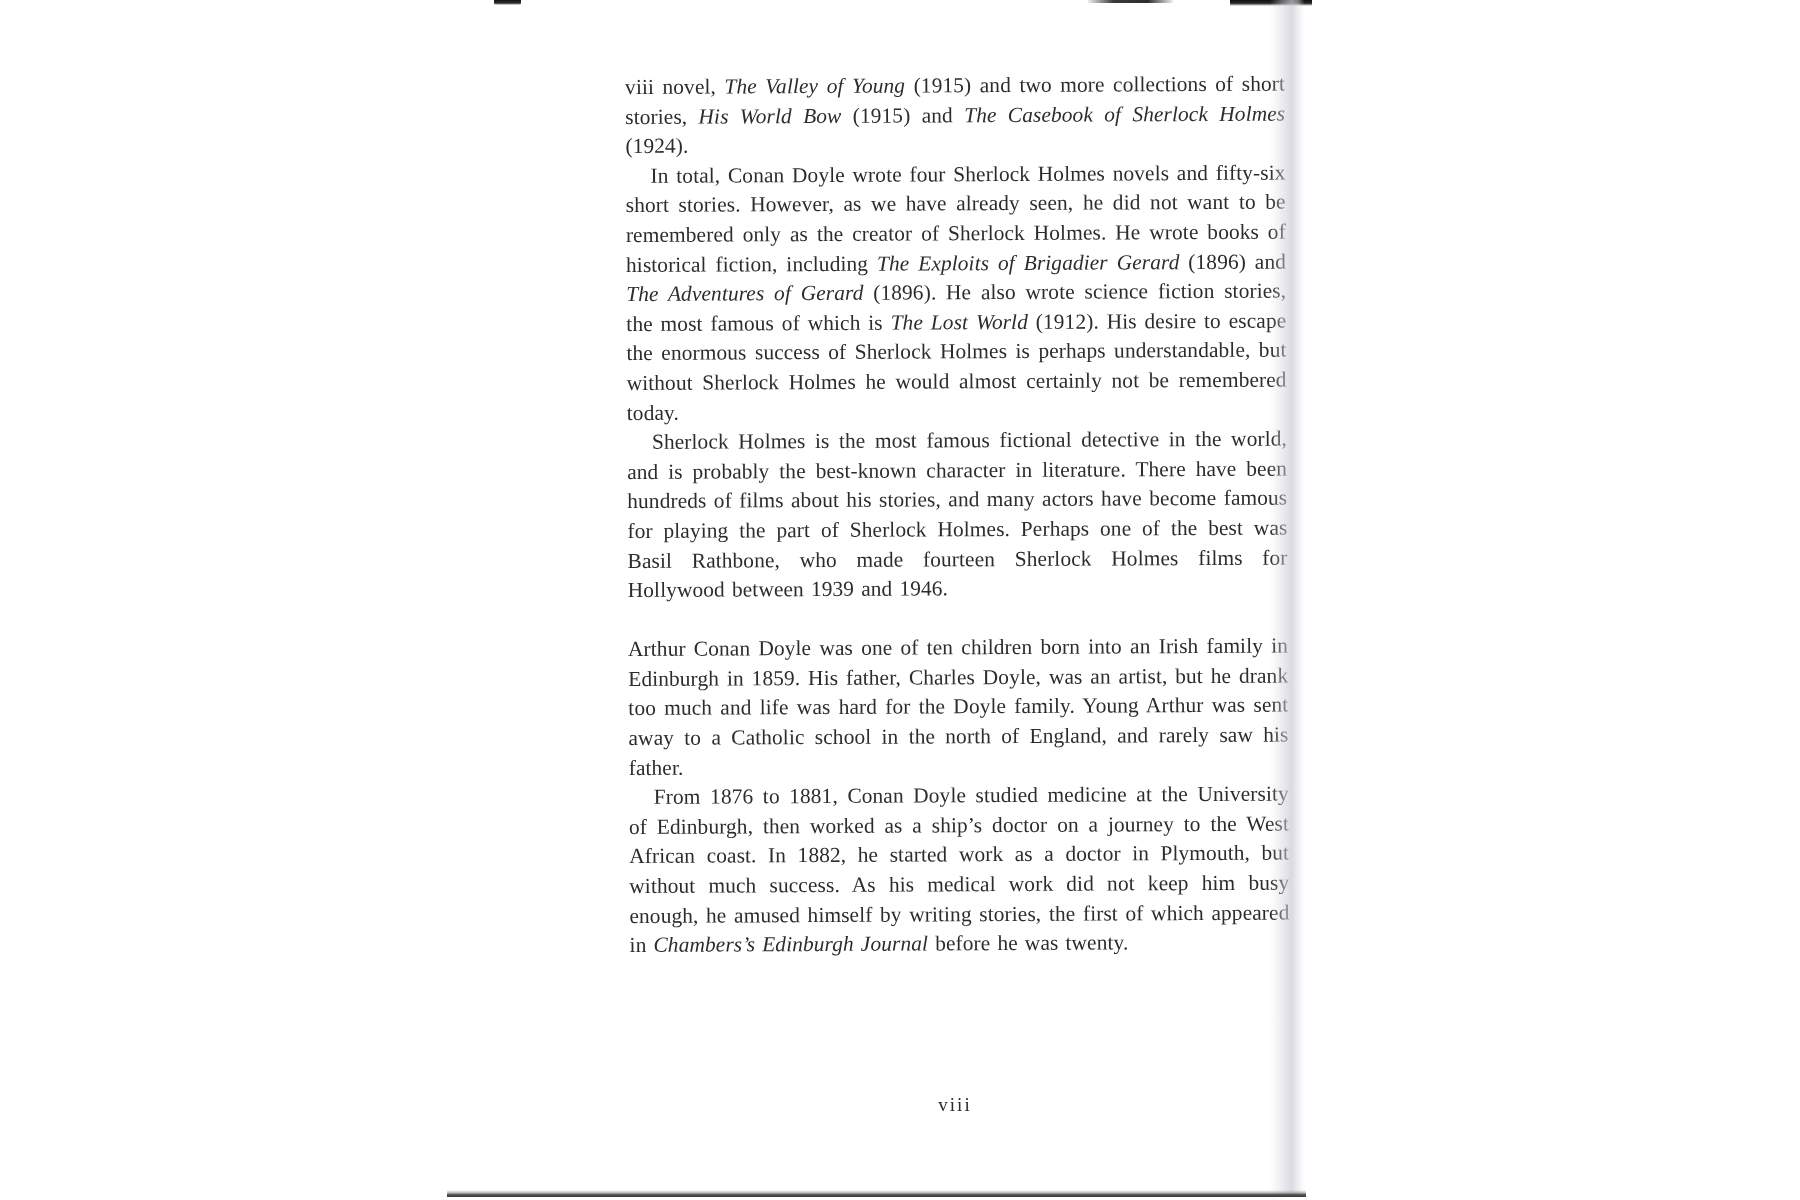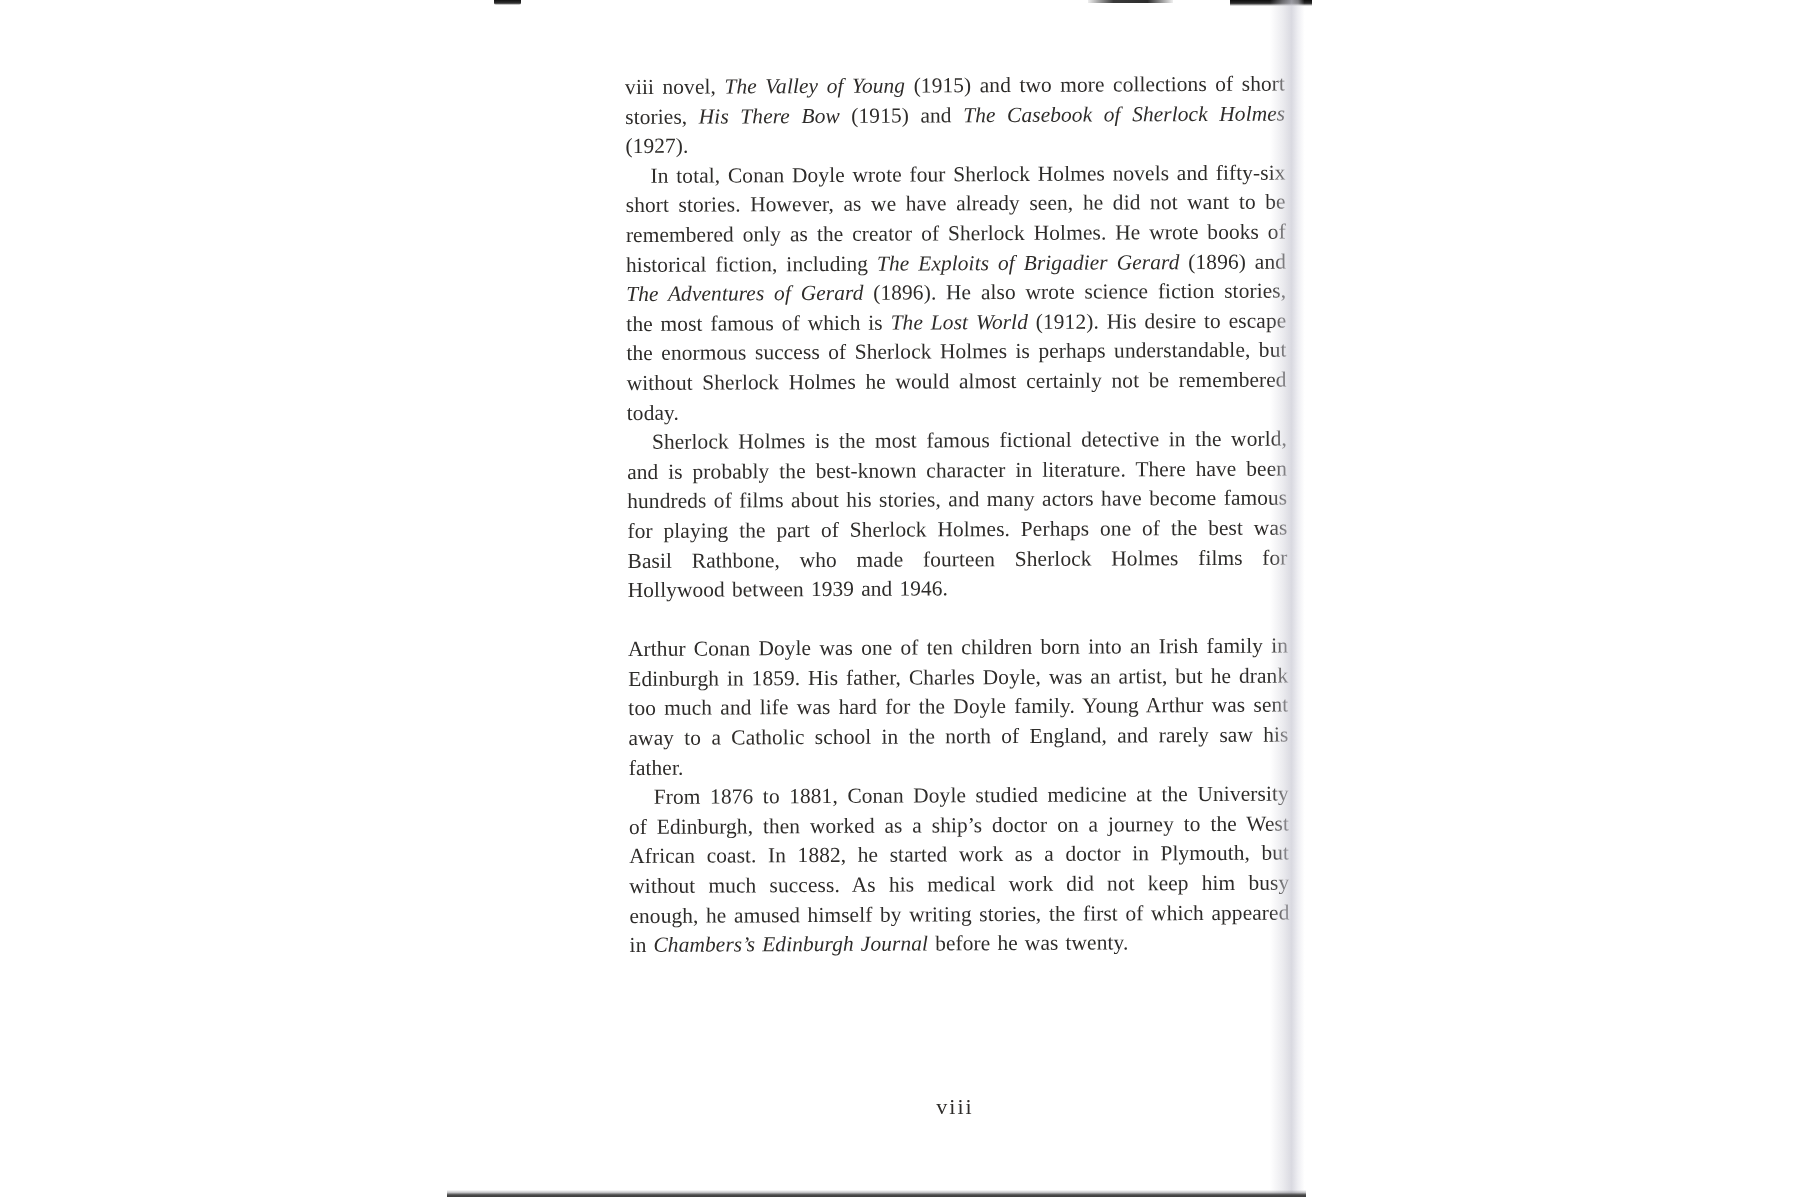--- a/index.html
+++ b/index.html
@@ -46,21 +46,21 @@
   }
   .text-block p.indent { text-indent: 25px; }
   .text-block p.section-break { margin-top: 29.6px; }
   .text-block em { font-style: italic; }
   .page-num {
     position: absolute;
     left: 185px; top: 1094px;
     width: 660px;
     text-align: center;
     color: var(--ink);
-    font-size: 22px;
+    font-size: 19px;
     letter-spacing: 2px;
   }
   
   .artifact { position: absolute; pointer-events: none; }
   .top-left-mark {
     left: 494px; top: 0;
     width: 27px; height: 5px;
     background: linear-gradient(180deg, #111 0%, #333 65%, rgba(80,80,80,0) 100%);
     border-radius: 0 0 2px 2px;
   }
@@ -94,21 +94,21 @@
       #3d3d3d 100%);
   }
 </style>
 </head>
 <body>
 
 <div class="scan-stage">
 
   <div class="sheet">
     <div class="text-block">
-        <p><span>viii novel, </span><em>The Valley of Young</em><span> (1915) and two more collections of short stories, </span><em>His There Bow</em><span> (1915) and </span><em>The Casebook of Sherlock Holmes</em><span> (1927).</span></p>
+        <p><span>viii novel, </span><em>The Valley of Young</em><span> (1915) and two more collections of short stories, </span><em>His World Bow</em><span> (1915) and </span><em>The Casebook of Sherlock Holmes</em><span> (1924).</span></p>
         <p class="indent"><span>In total, Conan Doyle wrote four Sherlock Holmes novels and fifty-six short stories. However, as we have already seen, he did not want to be remembered only as the creator of Sherlock Holmes. He wrote books of historical fiction, including </span><em>The Exploits of Brigadier Gerard</em><span> (1896) and </span><em>The Adventures of Gerard</em><span> (1896). He also wrote science fiction stories, the most famous of which is </span><em>The Lost World</em><span> (1912). His desire to escape the enormous success of Sherlock Holmes is perhaps understandable, but without Sherlock Holmes he would almost certainly not be remembered today.</span></p>
         <p class="indent"><span>Sherlock Holmes is the most famous fictional detective in the world, and is probably the best-known character in literature. There have been hundreds of films about his stories, and many actors have become famous for playing the part of Sherlock Holmes. Perhaps one of the best was Basil Rathbone, who made fourteen Sherlock Holmes films for Hollywood between 1939 and 1946.</span></p>
         <p class="section-break"><span>Arthur Conan Doyle was one of ten children born into an Irish family in Edinburgh in 1859. His father, Charles Doyle, was an artist, but he drank too much and life was hard for the Doyle family. Young Arthur was sent away to a Catholic school in the north of England, and rarely saw his father.</span></p>
         <p class="indent"><span>From 1876 to 1881, Conan Doyle studied medicine at the University of Edinburgh, then worked as a ship’s doctor on a journey to the West African coast. In 1882, he started work as a doctor in Plymouth, but without much success. As his medical work did not keep him busy enough, he amused himself by writing stories, the first of which appeared in </span><em>Chambers’s Edinburgh Journal</em><span> before he was twenty.</span></p>
       </div>
     <div class="page-num">viii</div>
   </div>
 
   <div class="artifact top-left-mark"></div>
   <div class="artifact top-smudge"></div>

